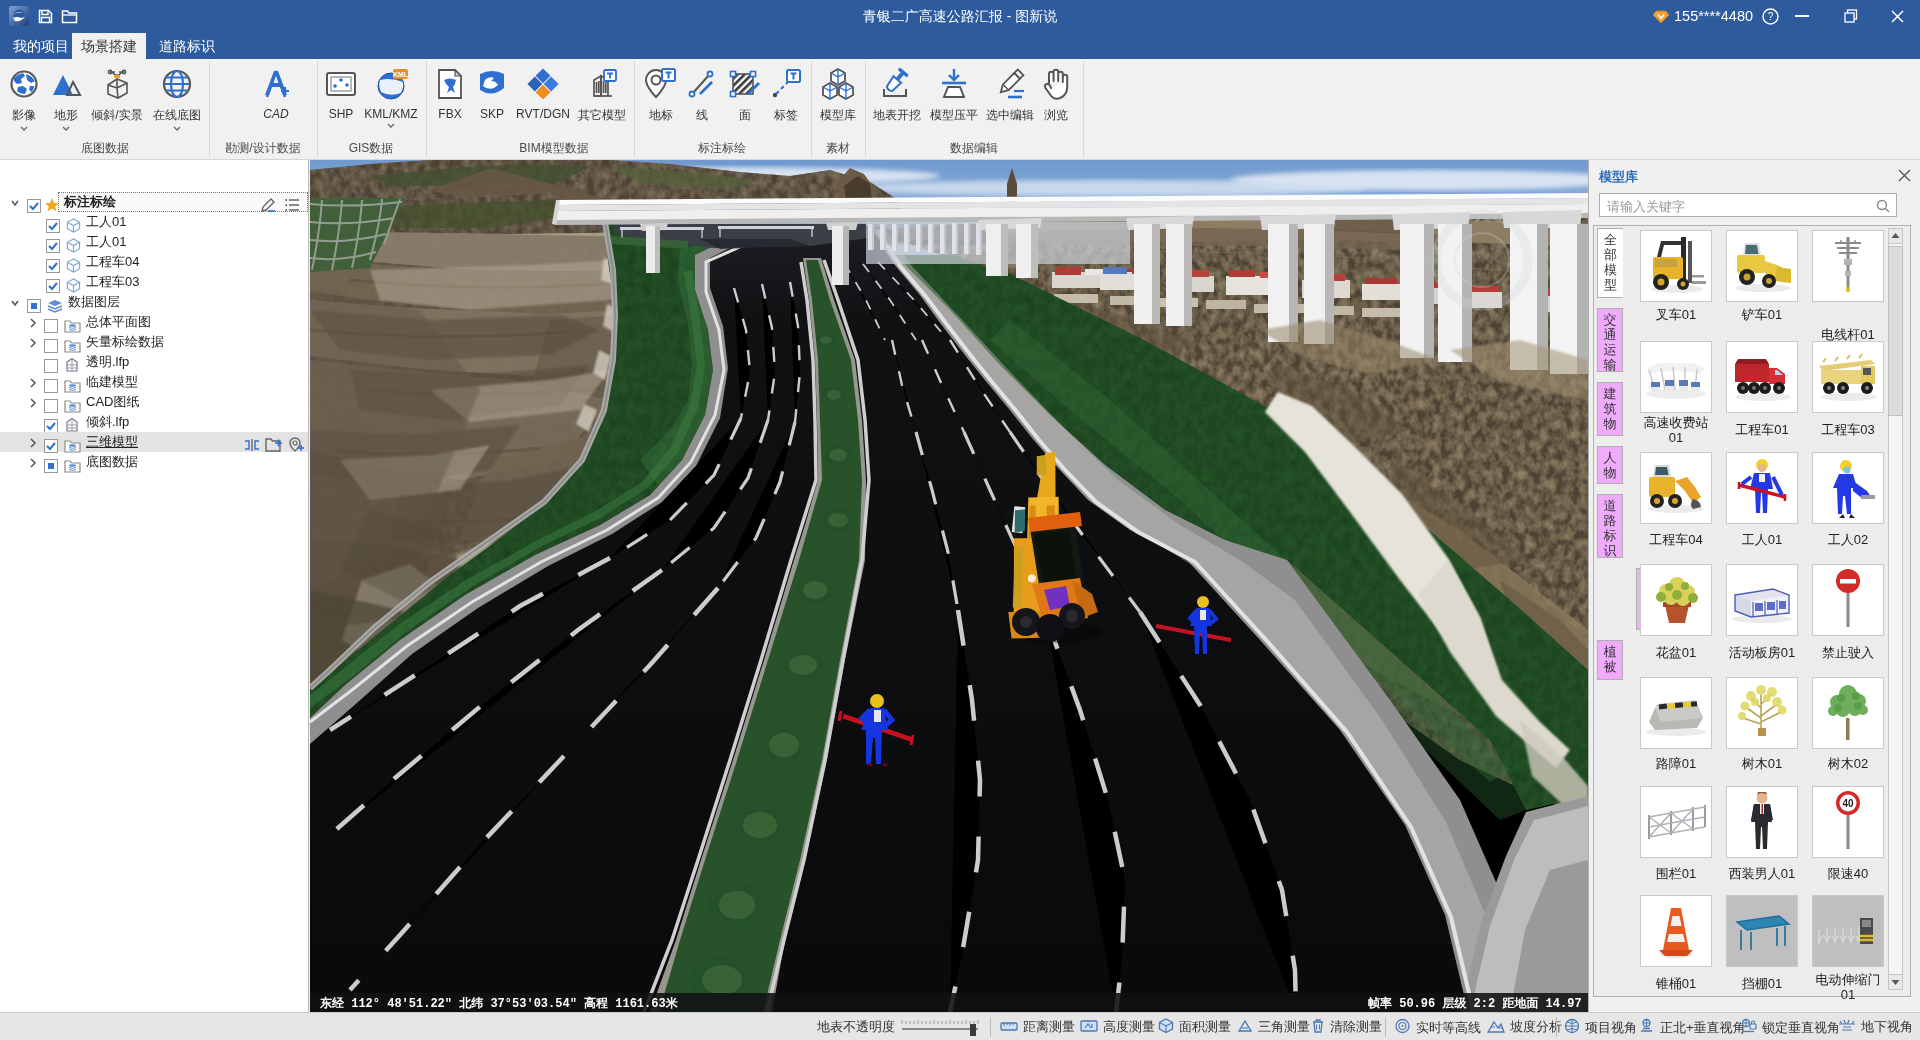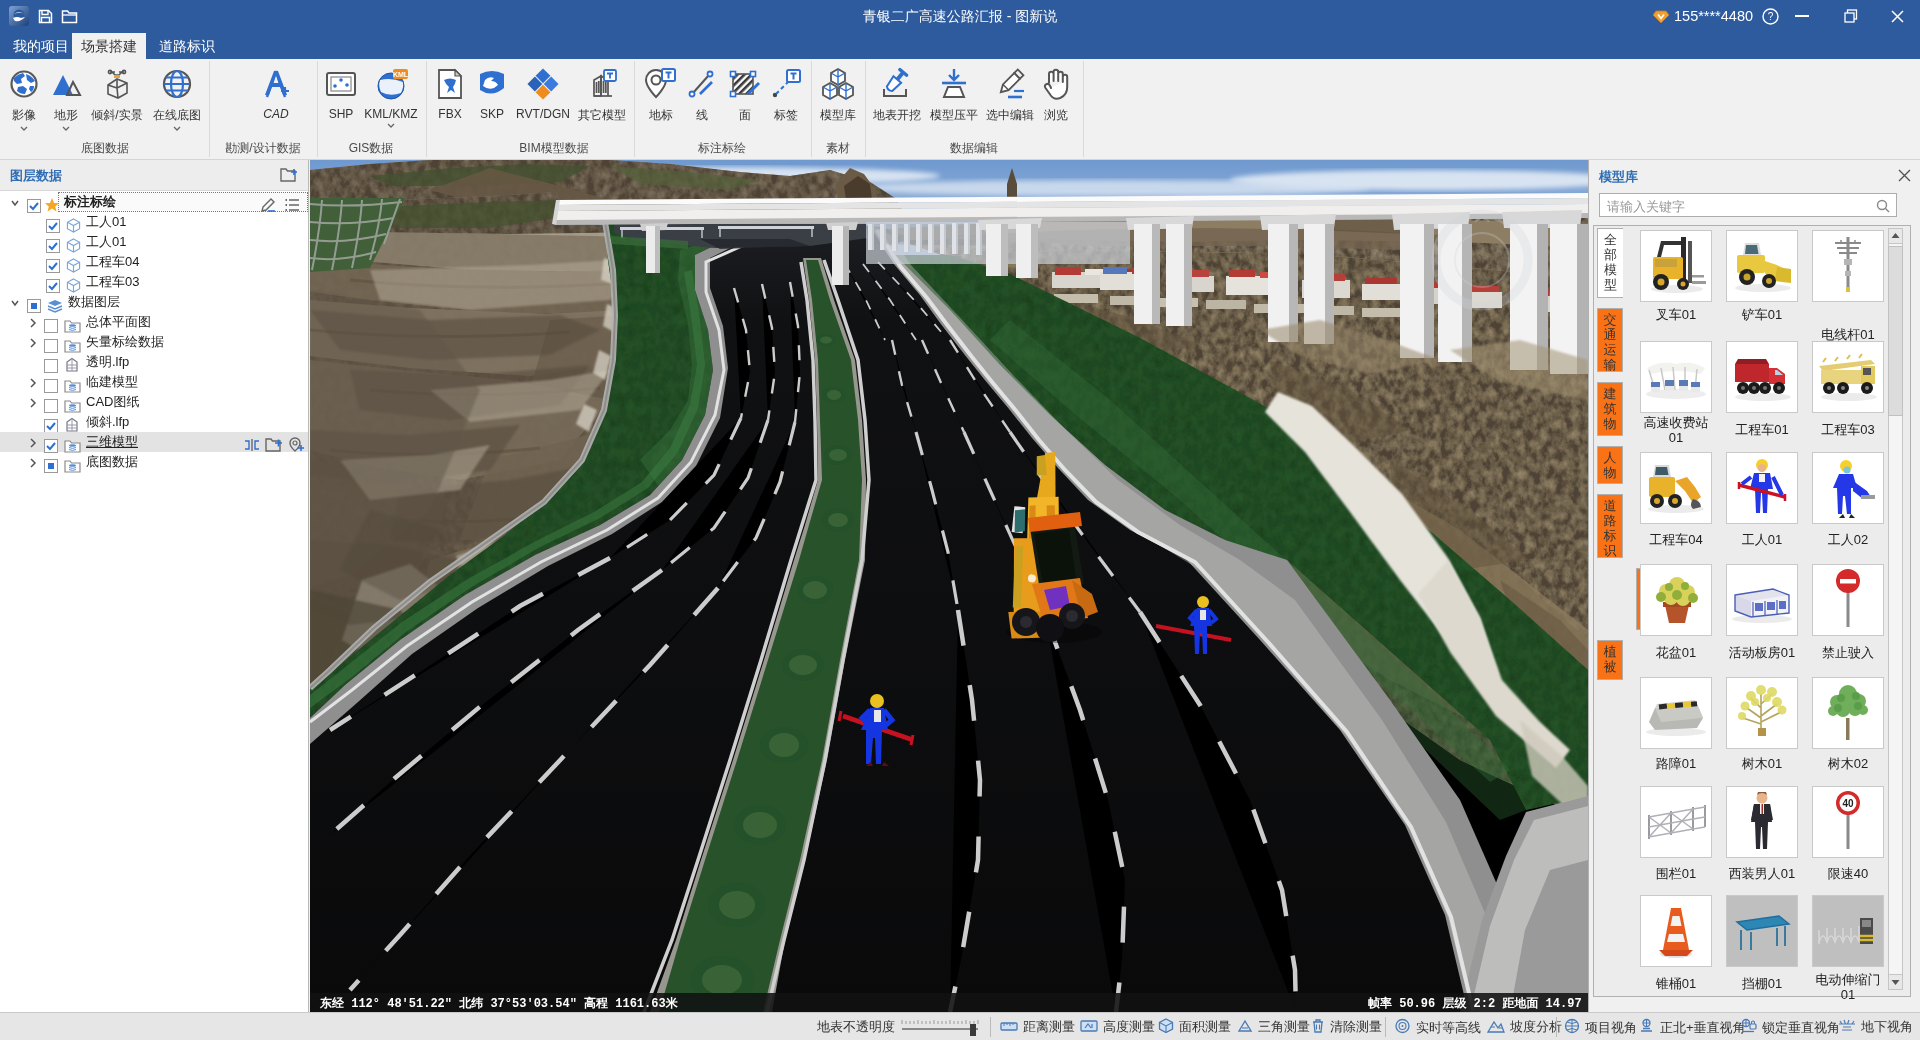--- a/index.html
+++ b/index.html
@@ -24,21 +24,21 @@
 
 #leftpanel { left:0; top:160px; width:309px; height:852px; background:#fff; border-right:1px solid #b8b8b8; font-size:13px; color:#222; }
 #lp-head { left:0; top:0; width:308px; height:31px; background:#ededed; border-bottom:1px solid #d8d8d8; }
 #lp-head .t { position:absolute; left:10px; top:7px; color:#2f6eb5; font-weight:bold; font-size:13px; }
 .trow { position:absolute; left:0; width:308px; height:20px; line-height:20px; white-space:nowrap; }
 .trow svg { vertical-align:middle; }
 .trow .txt { vertical-align:middle; }
 #rightpanel { left:1588px; top:160px; width:332px; height:852px; background:#f0f0f0; border-left:1px solid #b0b0b0; }
 #statusbar { left:0; top:1012px; width:1920px; height:28px; background:#e6e6e6; border-top:1px solid #c9c9c9; font-size:13px; color:#333; }
 #viewport { left:310px; top:160px; width:1278px; height:852px; background:#000; }
-.vtab { position:absolute; left:8px; width:26px; background:#f97316; border:1px solid #b0b0b0; color:#333;
+.vtab { position:absolute; left:8px; width:26px; background:#f0abfc; border:1px solid #b0b0b0; color:#333;
   font-size:13px; text-align:center; line-height:15px; padding-top:3px; word-break:break-all; }
 .card { position:absolute; width:72px; height:72px; background:#fff; border:1px solid #c9c9c9; }
 .card.sel { background:#bfbfbf; }
 .clabel { position:absolute; width:86px; font-size:13px; color:#222; text-align:center; line-height:15px; }
 .sbi { position:absolute; top:5px; white-space:nowrap; }
 .sbi svg { vertical-align:-2px; }
 .sbi i { font-style:normal; margin-left:5px; }
 </style>
 </head>
 <body>
@@ -356,27 +356,20 @@
       <div class="ric">
     <svg width="30" height="34" viewBox="0 0 30 34">
           <path d="M8 16 V7 a2.3 2.3 0 0 1 4.6 0 V14 M12.6 14 V5 a2.3 2.3 0 0 1 4.6 0 V14 M17.2 14 V7 a2.3 2.3 0 0 1 4.6 0 V15 M21.8 15 V10 a2.2 2.2 0 0 1 4.4 0 V20 q0 8 -7 11 q-6 2 -9 -2 L4.5 21 q-1.5 -2.5 0.8 -3.8 q2 -1 3.4 1 L10 21" fill="#fff" stroke="#555" stroke-width="2" stroke-linecap="round" stroke-linejoin="round"></path>
         </svg>
     </div>
       <div class="rtx">浏览</div>
   </div>
 </div>
 
 <div class="abs" id="leftpanel">
-  <div class="abs" id="lp-head">
-      <span class="t">图层数据</span>
-    <svg style="position:absolute;right:10px;top:7px" width="18" height="16" viewBox="0 0 18 16">
-        <path d="M1 2 h5 l1.5 2 H15 v10 H1 Z" fill="none" stroke="#666" stroke-width="1.4"></path>
-        <path d="M11 5 h6 M14 2 v6" stroke="#2e6fd0" stroke-width="1.6"></path>
-      </svg>
-  </div>
   <div class="trow" style="top:32px;">
     <span style="position:absolute;left:10px;top:0"><svg width="10" height="20" viewBox="0 0 10 20">
           <path d="M2 8 L5 12 L8 8" stroke="#555" fill="none" stroke-width="1.5"></path>
         </svg></span>
     <span style="position:absolute;left:27px;top:3px"><svg width="14" height="14" viewBox="0 0 14 14">
           <rect x="0.5" y="0.5" width="13" height="13" fill="#fff" stroke="#999"></rect>
           <path d="M3 7 L6 10 L11 4" stroke="#2e6fd0" stroke-width="2" fill="none"></path>
         </svg></span>
     <div style="position:absolute;left:58px;top:0;width:250px;height:20px;border:1px dotted #777;background:#fafafa;"></div>
     <span style="position:absolute;left:44px;top:2px"><svg width="16" height="16" viewBox="0 0 16 16">

